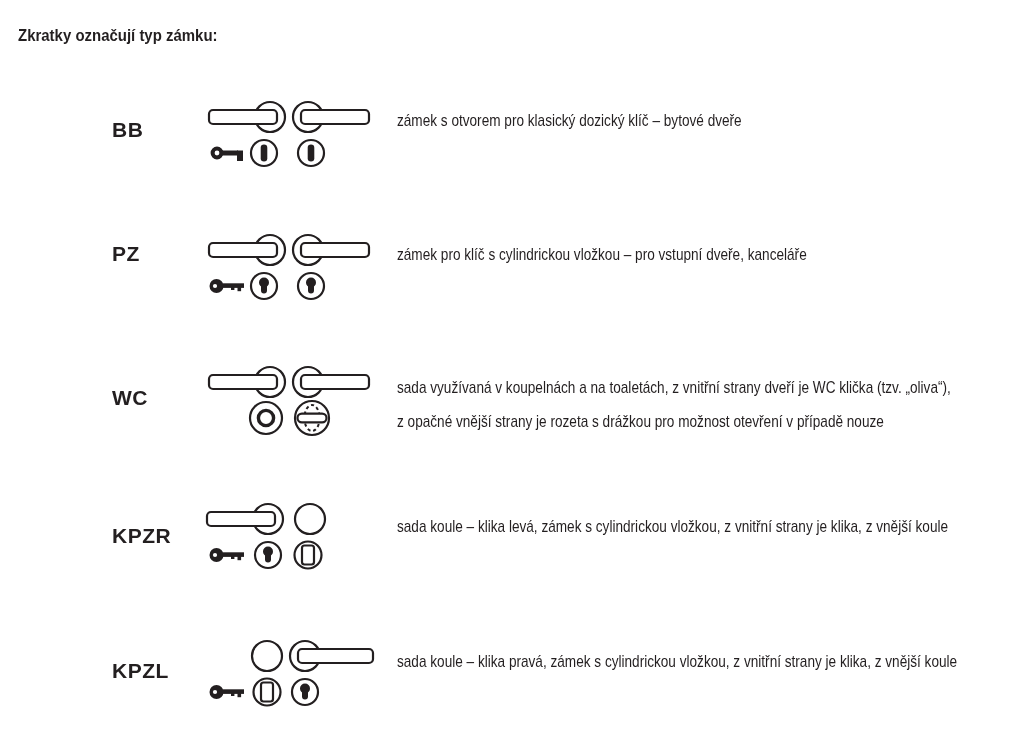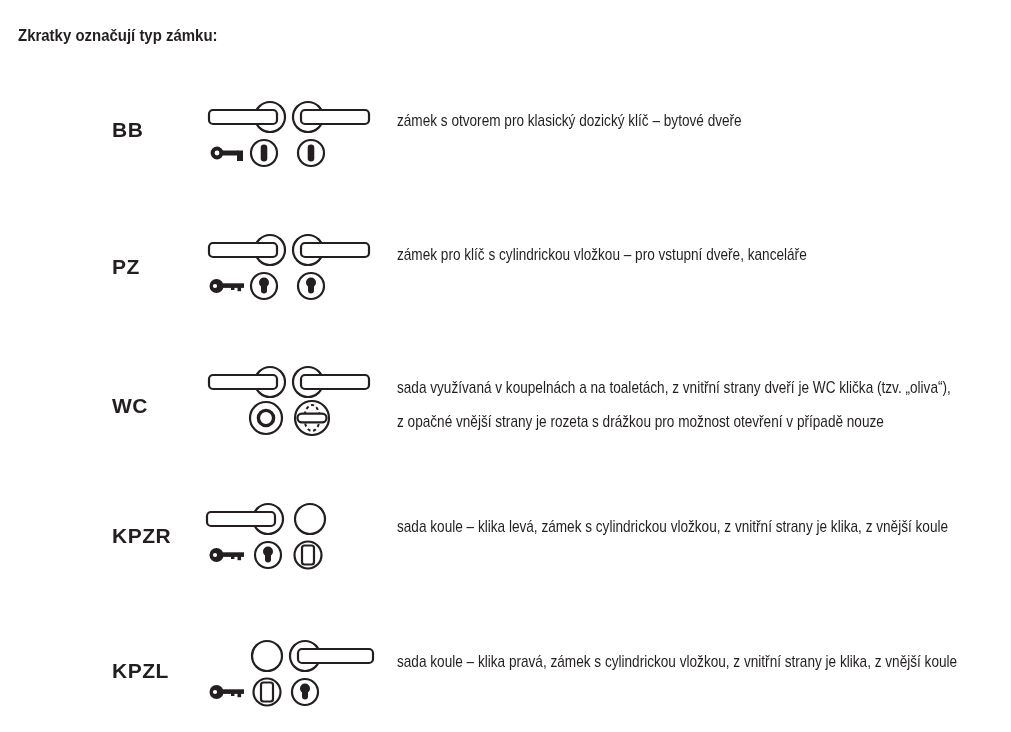--- a/index.html
+++ b/index.html
@@ -50,21 +50,21 @@
       <circle class="outline" cx="59" cy="58" r="13"></circle>
       <rect class="ink" x="55.7" y="49.5" width="6.6" height="17" rx="3.3"></rect>
     </g>
     <g>
       <circle class="outline" cx="106" cy="58" r="13"></circle>
       <rect class="ink" x="102.7" y="49.5" width="6.6" height="17" rx="3.3"></rect>
     </g>
   </svg>
   <div class="desc" style="top:110px">zámek s otvorem pro klasický dozický klíč – bytové dveře</div>
 
-  <div class="code" style="top:256px">PZ</div>
+  <div class="code" style="top:243px">PZ</div>
   <svg class="picto" style="top:228px" viewBox="0 0 170 82">
     <g>
       <circle class="outline" cx="65" cy="22" r="15"></circle>
       <rect class="outline" x="4" y="15" width="68" height="14" rx="4"></rect>
     </g>
     <g>
       <circle class="outline" cx="103" cy="22" r="15"></circle>
       <rect class="outline" x="96" y="15" width="68" height="14" rx="4"></rect>
     </g>
     <g>
@@ -80,21 +80,21 @@
       <path class="ink" d="M56 53 h6 v9.5 a3 3 0 0 1 -6 0 z"></path>
     </g>
     <g>
       <circle class="outline" cx="106" cy="58" r="13"></circle>
       <circle class="ink" cx="106" cy="54.5" r="5"></circle>
       <path class="ink" d="M103 53 h6 v9.5 a3 3 0 0 1 -6 0 z"></path>
     </g>
   </svg>
   <div class="desc" style="top:244px">zámek pro klíč s cylindrickou vložkou – pro vstupní dveře, kanceláře</div>
 
-  <div class="code" style="top:395px">WC</div>
+  <div class="code" style="top:387px">WC</div>
   <svg class="picto" style="top:360px" viewBox="0 0 170 82">
     <g>
       <circle class="outline" cx="65" cy="22" r="15"></circle>
       <rect class="outline" x="4" y="15" width="68" height="14" rx="4"></rect>
     </g>
     <g>
       <circle class="outline" cx="103" cy="22" r="15"></circle>
       <rect class="outline" x="96" y="15" width="68" height="14" rx="4"></rect>
     </g>
     <g>

